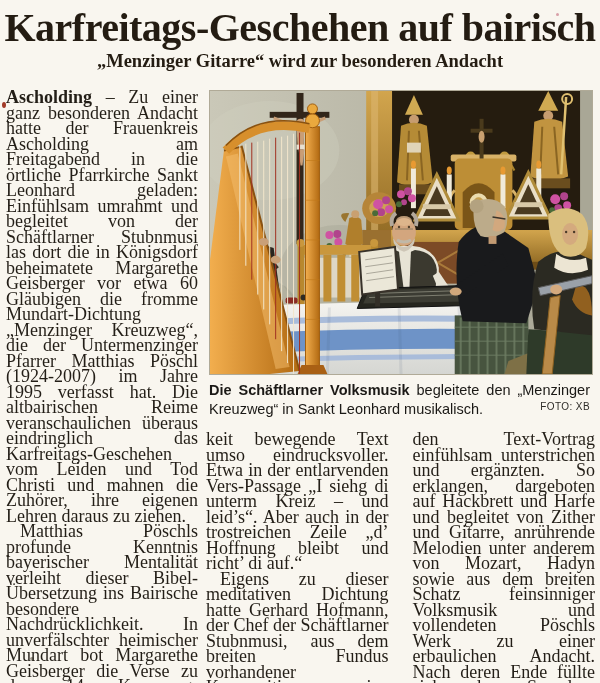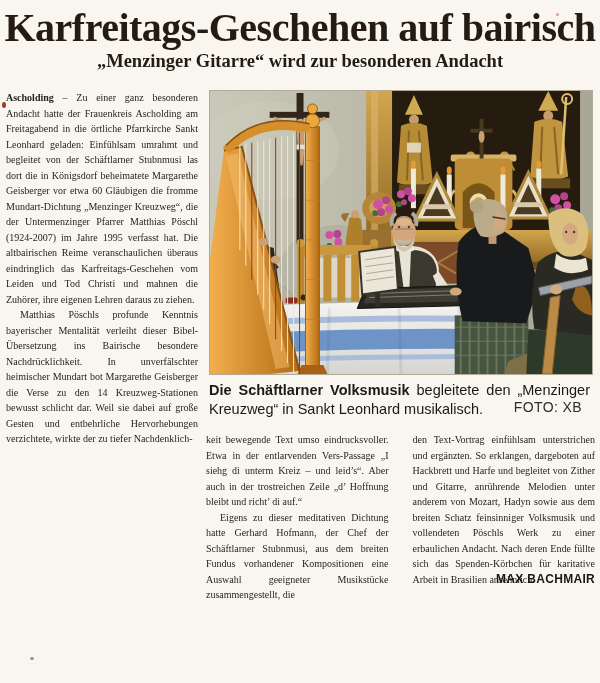--- a/index.html
+++ b/index.html
@@ -19,39 +19,39 @@
     letter-spacing:-0.5px;color:var(--headline-ink);
   }
   .subtitle{
     margin:3px 0 0;text-align:center;
     font-size:18.5px;line-height:22px;font-weight:700;color:var(--headline-ink);
   }
   .content{position:absolute;left:6px;top:82px;right:5px;}
   .col1{float:left;width:192px;}
   .rightcol{margin-left:200px;width:389px;}
   p.body{
-    margin:0;font-size:10px;line-height:15.5px;text-align:justify;
+    margin:0;font-size:18px;line-height:15.5px;text-align:justify;
     hyphens:auto;-webkit-hyphens:auto;overflow-wrap:break-word;font-family:Liberation Serif, serif;
   }
   p.indent{text-indent:14px;}
   .leadin{font-weight:700;}
   .photo{
     width:384px;height:285px;margin-left:3px;box-sizing:border-box;
     border:1px solid #b0aa97;background:#b3b1a1;
   }
   .photo svg{display:block;width:100%;height:100%;}
   .caption{
     width:381px;margin:6px 0 5px 3px;position:relative;
     font-family:"Liberation Sans", sans-serif;
     font-size:14.5px;line-height:18.5px;text-align:justify;color:var(--caption-ink);
   }
   .cap-bold{font-weight:700;}
   .credit{
-    position:absolute;right:8px;bottom:2px;
-    font-size:14px;letter-spacing:0.4px;color:#2e2c28;
+    position:absolute;right:0;bottom:2px;
+    font-size:10px;letter-spacing:0.4px;color:#2e2c28;
   }
   .cols{display:flex;gap:24px;margin-top:14px;}
   .cols .col{width:187px;}
   .byline-row{
     text-align:right;margin-top:-15px;
     font-family:"Liberation Sans", sans-serif;
     font-weight:700;font-size:12px;letter-spacing:0.3px;color:#1a1814;
   }
   .speck{position:absolute;border-radius:50%;}
   .speck1{left:2px;top:94px;width:4px;height:6px;background:#a23a28;}

